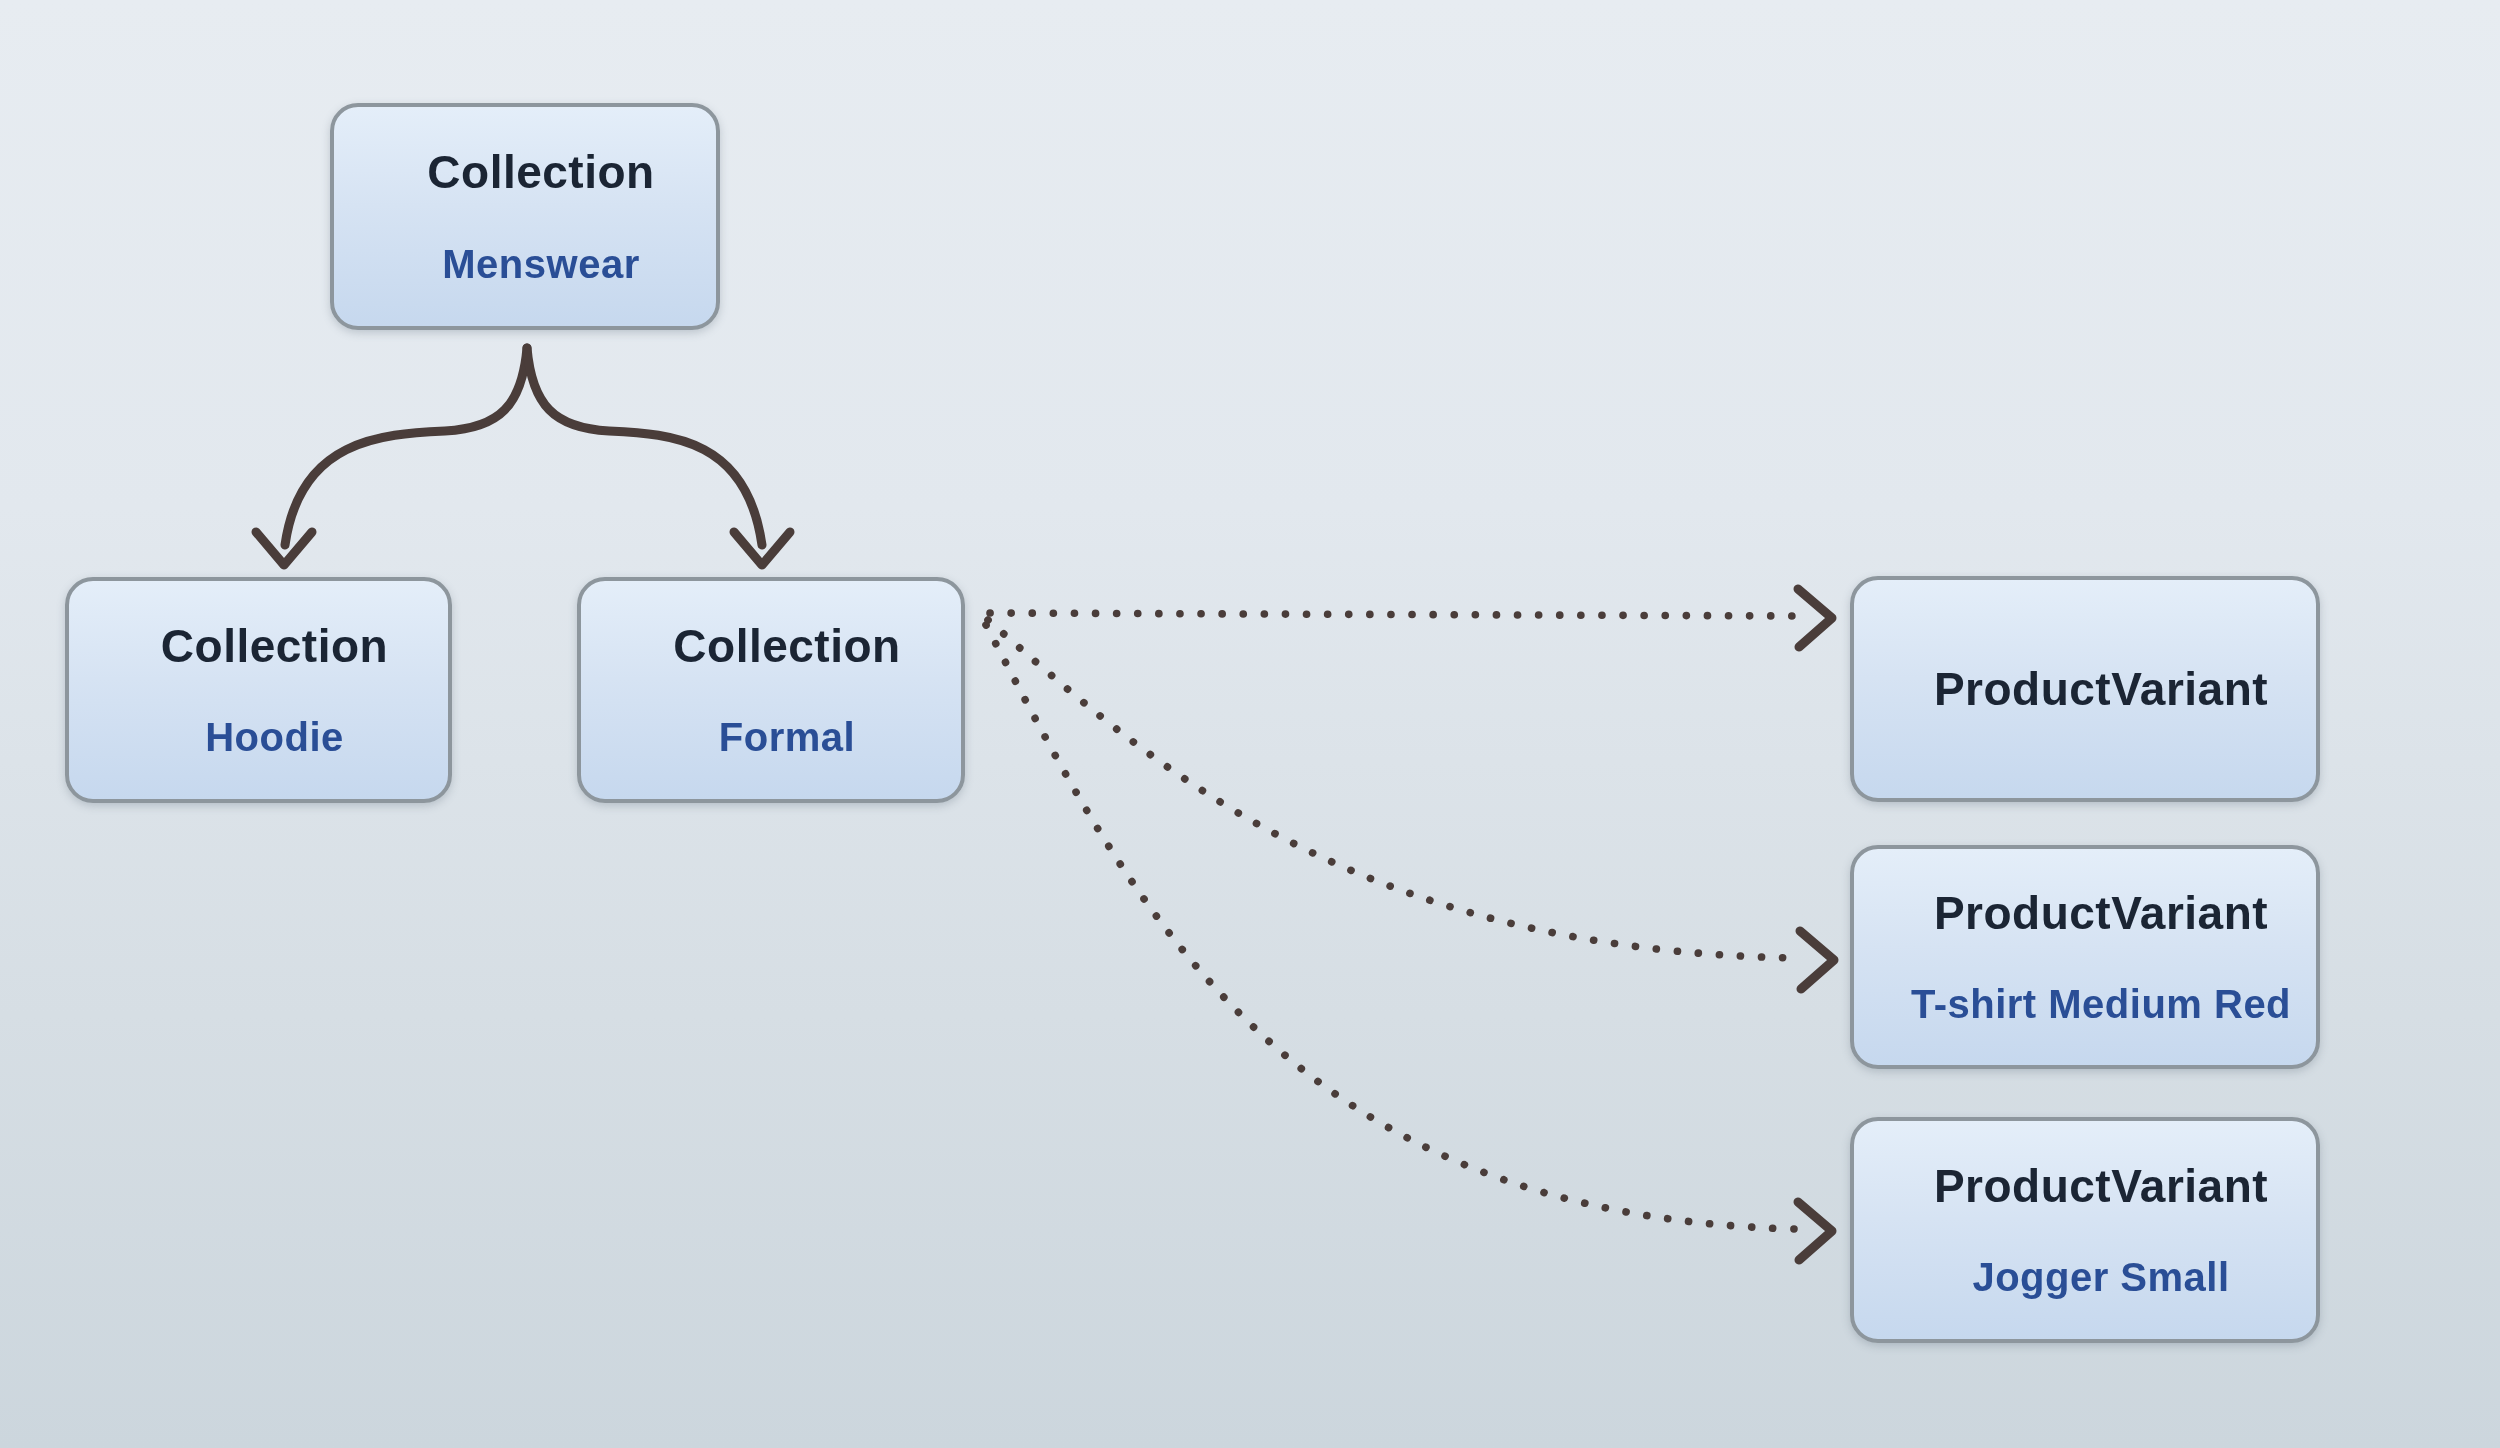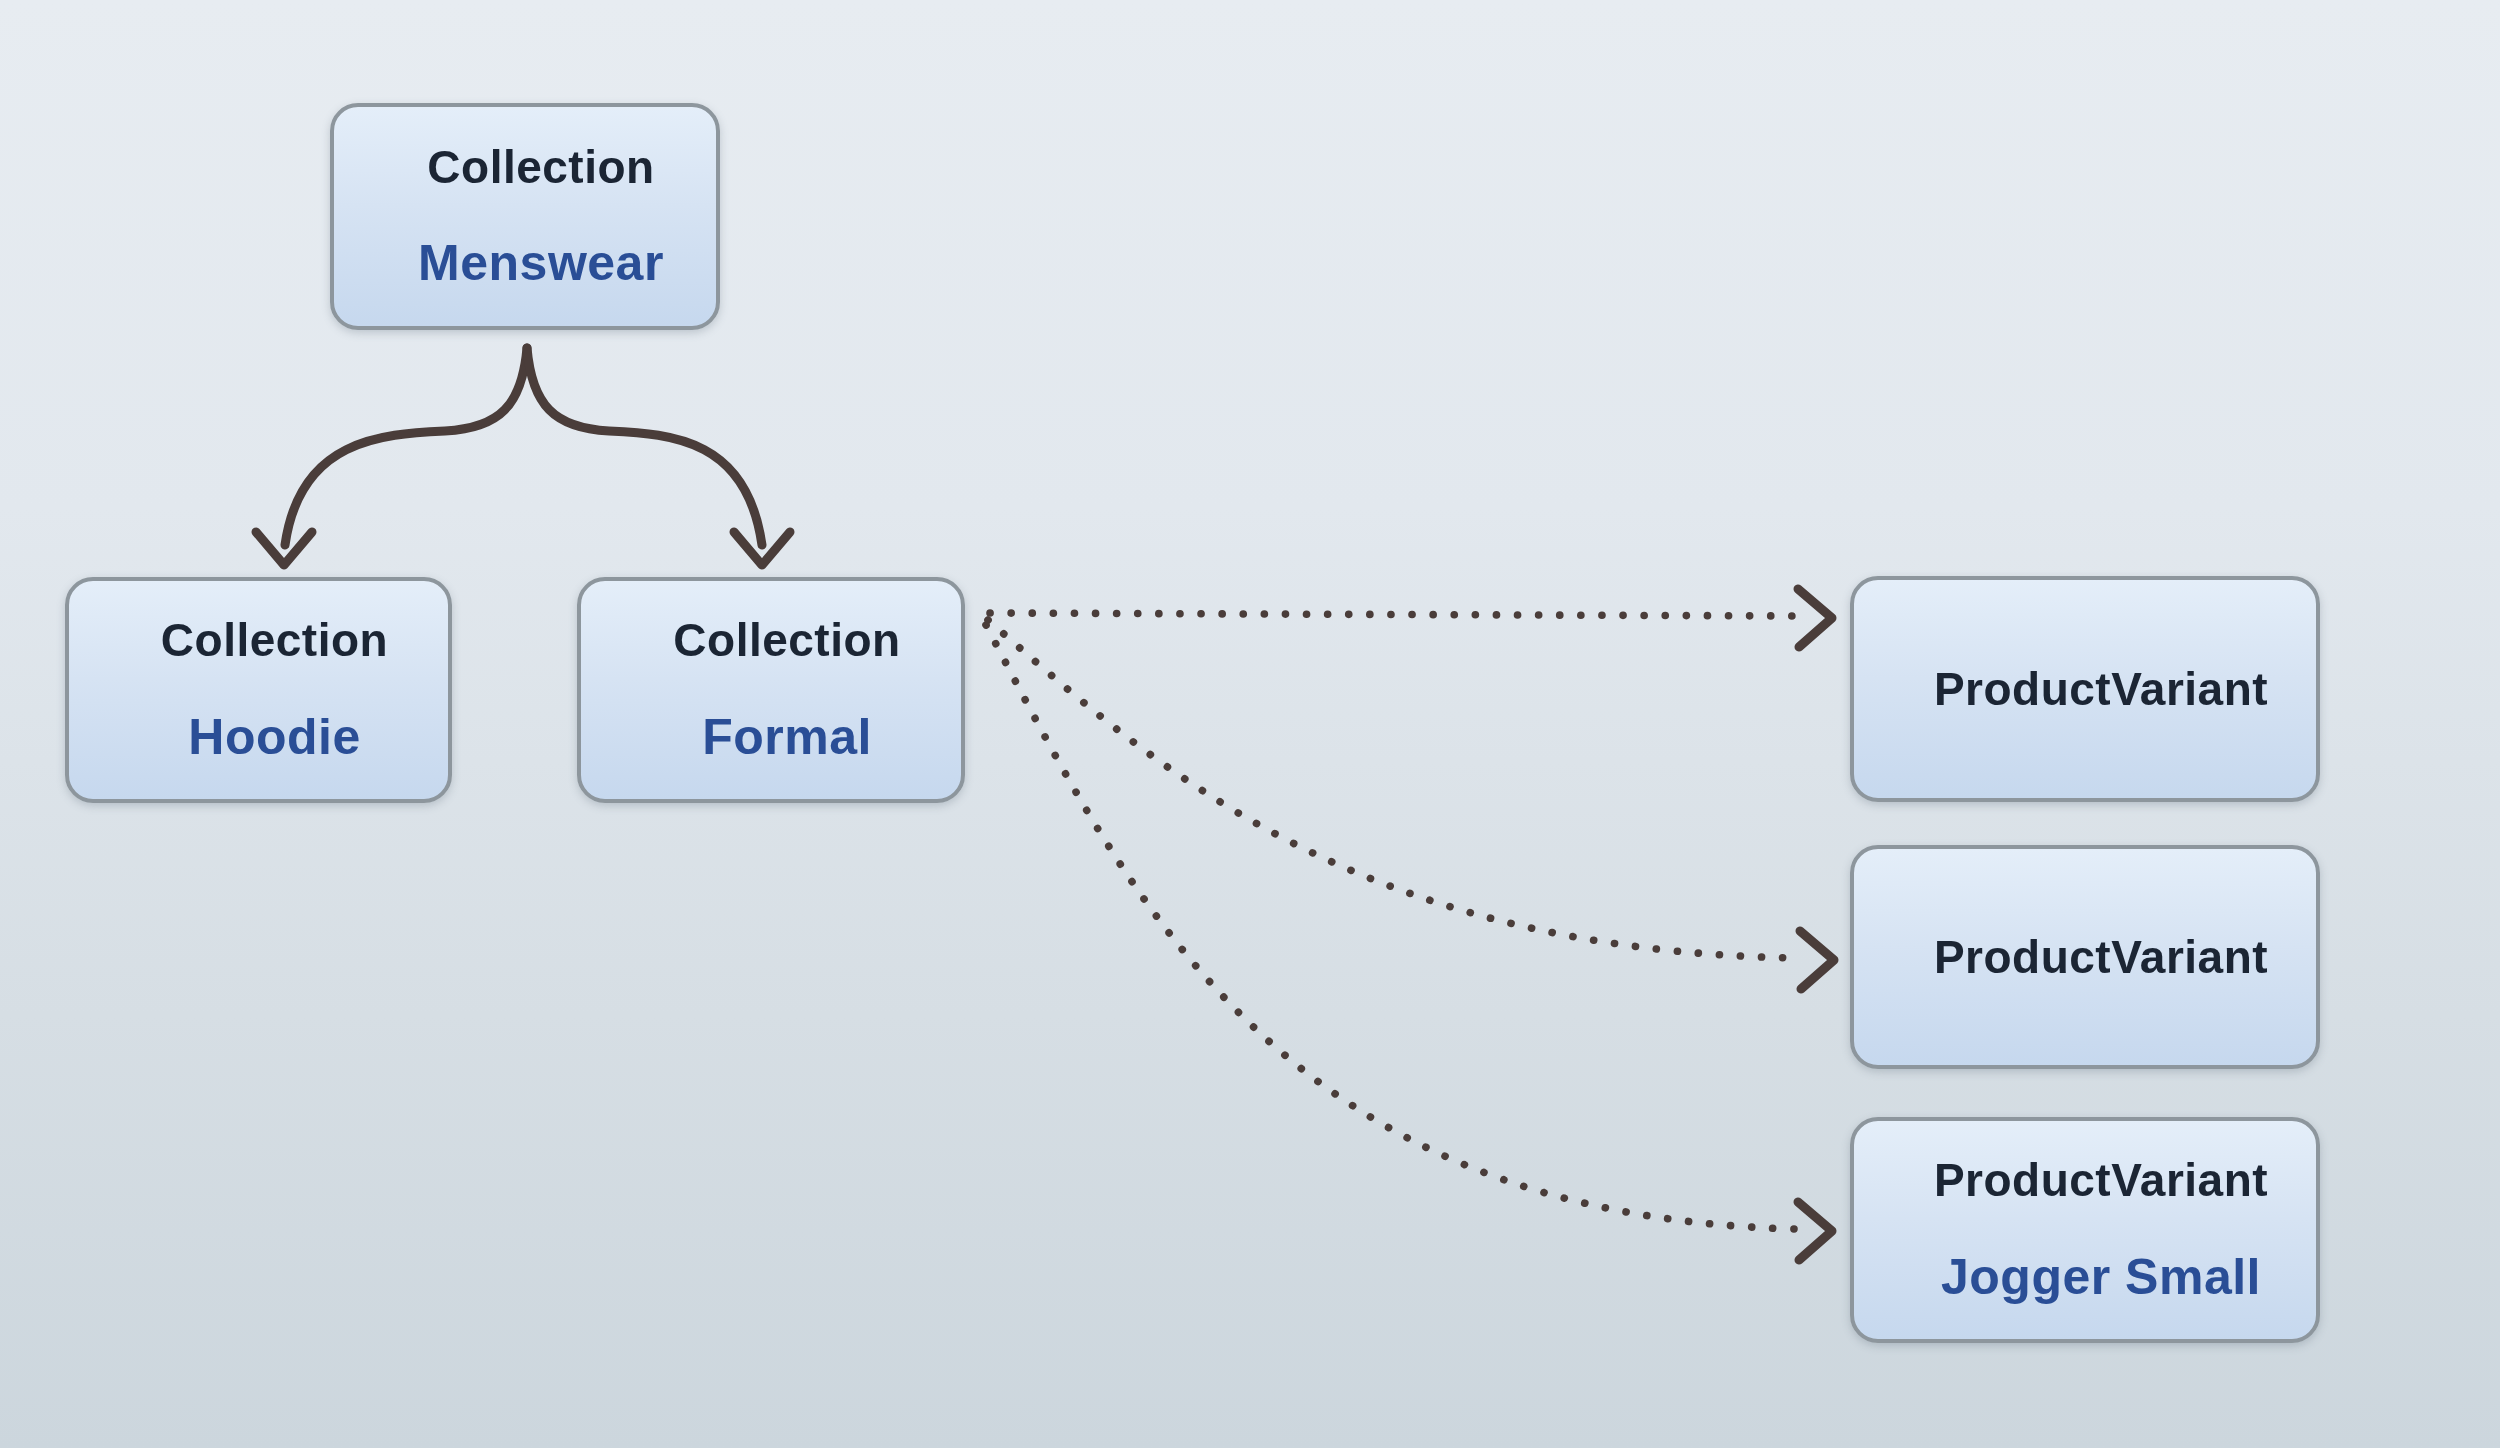--- a/index.html
+++ b/index.html
@@ -35,21 +35,21 @@
     display:flex;flex-direction:column;align-items:center;justify-content:center;
     gap:44px;box-sizing:border-box;
     white-space:nowrap;
     padding-left:32px;
   }
   .node-type{
     font-size:46px;font-weight:bold;color:var(--type-color);
     line-height:1.1;letter-spacing:0.5px;
   }
   .node-name{
-    font-size:50px;font-weight:bold;color:var(--name-color);
+    font-size:40px;font-weight:bold;color:var(--name-color);
     line-height:1.1;letter-spacing:0.5px;
   }
 </style>
 </head>
 <body>
 
 <div class="canvas">
 
   <svg class="edges" viewBox="0 0 2500 1448" xmlns="http://www.w3.org/2000/svg">
 
@@ -80,20 +80,21 @@
     <div class="node-type">Collection</div>
     <div class="node-name">Formal</div>
   </div>
 
   <div class="node" style="left:1850px;top:576px;width:470px;height:226px">
     <div class="node-type">ProductVariant</div>
   </div>
 
   <div class="node" style="left:1850px;top:845px;width:470px;height:224px">
     <div class="node-type">ProductVariant</div>
+    <div class="node-name">T-shirt Medium Red</div>
   </div>
 
   <div class="node" style="left:1850px;top:1117px;width:470px;height:226px">
     <div class="node-type">ProductVariant</div>
     <div class="node-name">Jogger Small</div>
   </div>
 
 </div>
 
 </body></html>

